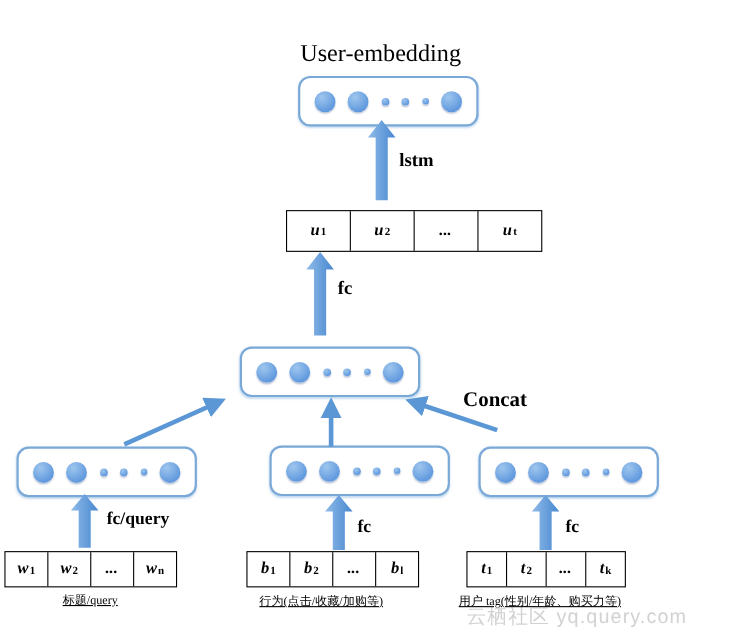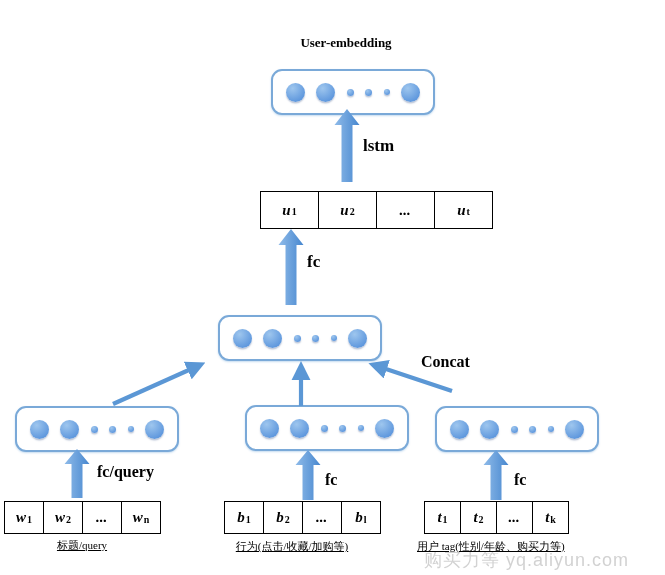--- a/index.html
+++ b/index.html
@@ -13,42 +13,42 @@
   .node-box{position:absolute;border:2px solid var(--box-border);border-radius:11px;background:#fff;
             box-shadow:0 1px 2px rgba(91,155,213,.35);display:flex;align-items:center;
             justify-content:space-between;padding:0 13px;z-index:2;}
   .dot{border-radius:50%;background:radial-gradient(circle at 35% 28%, var(--node-a), var(--node-b) 75%);
        box-shadow:0 1.5px 1.5px rgba(60,90,140,.35);}
   .dot.lg{width:19px;height:19px;}
   .dot.sm{width:7px;height:7px;}
   .dot.xs{width:6px;height:6px;}
   
   .lbl{position:absolute;z-index:4;white-space:nowrap;}
-  .title{font-weight:bold;font-size:13px;}
+  .title{font-weight:normal;font-size:22px;}
   .arrow-lbl{font-weight:bold;font-size:17px;}
   .arrow-lbl.small{font-size:16px;}
-  .concat{font-weight:600;font-size:16px;}
+  .concat{font-weight:600;font-size:19px;}
   
   .vec-table{position:absolute;display:flex;border:1.6px solid var(--tbl-border);background:#fff;z-index:2;}
   .vt-cell{display:flex;align-items:center;justify-content:center;border-right:1.4px solid var(--tbl-border);
            font-size:15px;font-weight:600;}
   .vt-cell:last-child{border-right:none;}
   .mi{font-style:italic;}
   .vt-cell sub{font-size:10px;line-height:0;margin-left:1px;transform:translateY(2px);font-style:normal;}
   .caption{position:absolute;font-size:11px;z-index:3;white-space:nowrap;text-decoration:underline;}
   .watermark{position:absolute;left:424px;top:548px;font-size:18px;color:var(--wm);z-index:1;
              font-family:"Liberation Sans","DejaVu Sans",sans-serif;letter-spacing:1px;white-space:nowrap;}
   svg.arrows{position:absolute;left:0;top:0;z-index:3;pointer-events:none;}
 </style>
 </head>
 <body>
 
 <div id="canvas">
 
-  <div class="watermark">购买力等 yq.aliyun.com</div>
+  <div class="watermark">云栖社区 yq.query.com</div>
 
   <div class="lbl title" style="left:250px;top:35px;width:192px;text-align:center;">User-embedding</div>
 
   <div class="node-box" style="left:271px;top:69px;width:134px;height:42px;">
     <span class="dot lg"></span>
     <span class="dot lg"></span>
     <span class="dot sm"></span>
     <span class="dot sm"></span>
     <span class="dot xs"></span>
     <span class="dot lg"></span>

